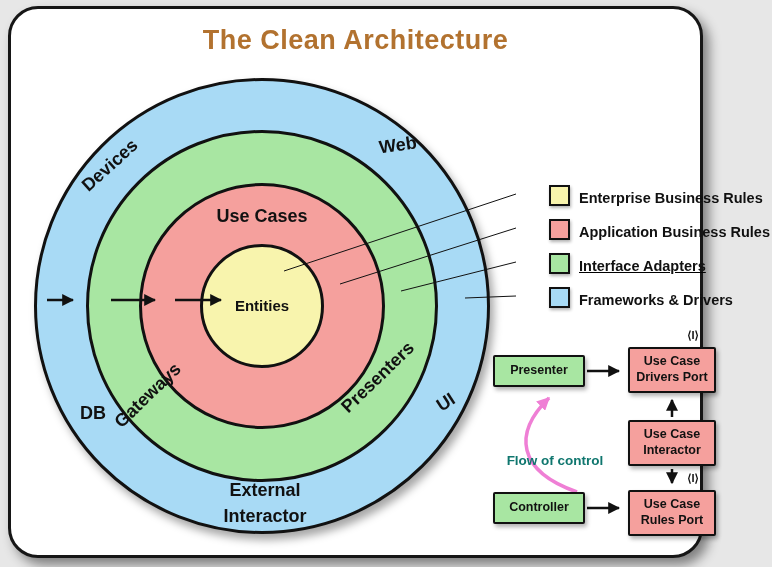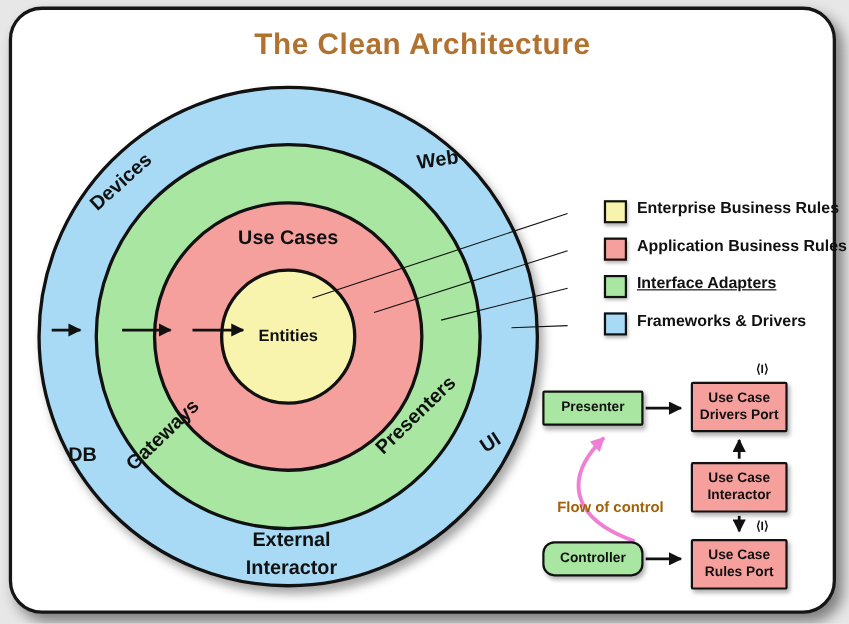--- a/index.html
+++ b/index.html
@@ -1,57 +1,57 @@
 <!DOCTYPE html>
 <html><head>
 <meta charset="utf-8">
 <style>
   * { margin:0; padding:0; box-sizing:border-box; }
   html,body { background:#e7e7e7; font-family:"Liberation Sans", sans-serif; }
   .page { position:relative; width:772px; height:567px; background:#e7e7e7; overflow:hidden; }
-  .card { position:absolute; left:8px; top:6px; width:752px; height:552px; background:#ffffff;
+  .card { position:absolute; left:8px; top:6px; width:695px; height:552px; background:#ffffff;
           border:3px solid #161616; border-radius:30px; box-shadow:6px 7px 12px rgba(0,0,0,0.45); }
   .title { position:absolute; left:0; right:0; top:16px; text-align:center;
            font-size:27px; font-weight:700; color:#b2722f; letter-spacing:.5px; }
   .circle { position:absolute; border-radius:50%; border:3px solid #111; }
   .c-blue   { left:23px;  top:69px;  width:456px; height:456px; box-shadow:4px 6px 9px rgba(0,0,0,0.35); }
   .c-green  { left:75px;  top:121px; width:352px; height:352px; }
   .c-red    { left:128px; top:174px; width:246px; height:246px; }
   .c-yellow { left:189px; top:235px; width:124px; height:124px; }
   .overlay { position:absolute; left:0; top:0; width:752px; height:552px; pointer-events:none; }
   .lbl { position:absolute; font-weight:700; color:#111; text-align:center; }
   .l-controllers { left:151px; top:133px; width:200px; font-size:20px; }
   .l-usecases    { left:151px; top:197px; width:200px; font-size:18px; }
   .l-entities    { left:151px; top:288px; width:200px; font-size:15px; }
   .l-web         { left:352px; top:126px; width:70px;  font-size:18px; transform:rotate(-8deg); }
   .l-devices     { left:44px;  top:146px; width:110px; font-size:18px; transform:rotate(-42deg); }
-  .l-db          { left:34px;  top:394px; width:60px;  font-size:18px; }
+  .l-db          { left:52px;  top:394px; width:60px;  font-size:18px; }
   .l-ui          { left:405px; top:383px; width:60px;  font-size:18px; transform:rotate(-33deg); }
   .l-external    { left:154px; top:468px; width:200px; font-size:18px; line-height:1.45; }
   .l-external span { display:block; }
   .l-gateways    { left:77px;  top:376px; width:120px; font-size:18px; transform:rotate(-44deg); }
   .l-presenters  { left:304px; top:358px; width:126px; font-size:18px; transform:rotate(-44deg); }
-  .legend-row { position:absolute; left:506px; display:flex; align-items:flex-start; gap:9px; height:24px;padding-left:32px; }
+  .legend-row { position:absolute; left:506px; display:flex; align-items:flex-end; gap:9px; height:24px;padding-left:32px; }
   .lr-0 { top:173px; } .lr-1 { top:207px; } .lr-2 { top:241px;text-decoration:underline; } .lr-3 { top:275px; }
   .swatch { width:21px; height:21px; border:2px solid #111; box-shadow:1px 2px 3px rgba(0,0,0,0.3); flex:0 0 auto; }
   .legend-label { font-weight:700; font-size:14.5px; color:#111; white-space:nowrap; }
   .fbox { position:absolute; border:2px solid #111; display:flex; flex-direction:column; align-items:center;
           justify-content:center; font-weight:700; font-size:12.5px; line-height:1.25; text-align:center;
           color:#111; box-shadow:2px 3px 4px rgba(0,0,0,0.3); border-radius:2px; }
   .fbox span { display:block; }
   .b-presenter  { left:482px; top:346px; width:92px; height:32px; }
   .b-output     { left:617px; top:338px; width:88px; height:46px; }
   .b-interactor { left:617px; top:411px; width:88px; height:46px; }
   .b-input      { left:617px; top:481px; width:88px; height:46px; }
-  .b-controller { left:482px; top:483px; width:92px; height:32px;border-radius:11px; }
+  .b-controller { left:482px; top:483px; width:92px; height:32px; }
   .isym { position:absolute; width:60px; text-align:center; font-size:11px; font-weight:700; color:#111; }
   .isym-out { left:652px; top:320px; }
   .isym-in  { left:652px; top:463px; }
   .flow-label { position:absolute; left:474px; top:444px; width:140px; text-align:center;
-                color:#a16207; font-weight:700; font-size:13.5px; }
+                color:#0f766e; font-weight:700; font-size:13.5px; }
 </style>
 </head>
 <body>
 
 <div class="page">
   <div class="card">
 
     <div class="title">The Clean Architecture</div>
 
     <div class="circle c-blue" style="background-color: rgb(168, 218, 245);"></div>

